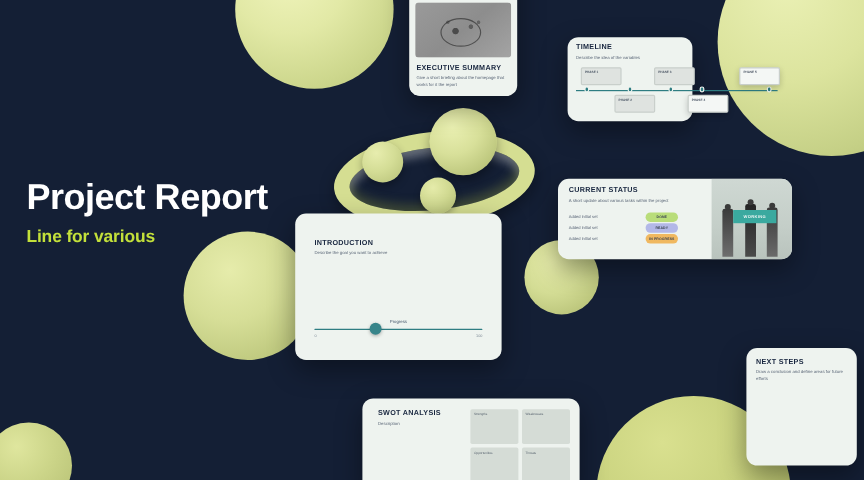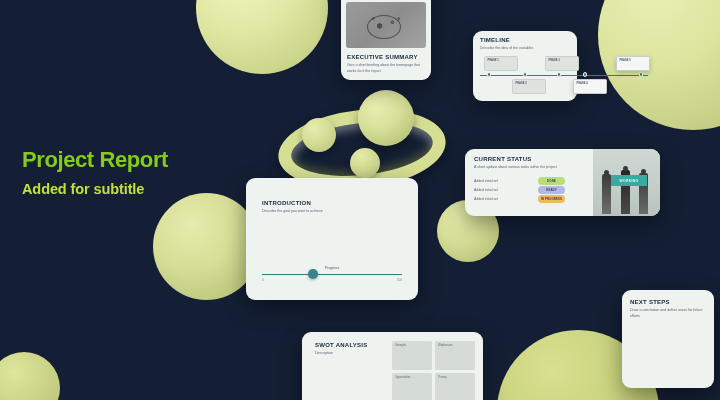--- a/index.html
+++ b/index.html
@@ -57,21 +57,21 @@
   .tb2 { left:30px; top:22px; width:34px; height:34px;
     background:radial-gradient(circle at 34% 28%, #e7edae 0%, #d4dd96 46%, #b6c077 100%);
     box-shadow:0 3px 7px rgba(0,0,0,.3); }
   .tb3 { left:78px; top:52px; width:30px; height:30px;
     background:radial-gradient(circle at 36% 28%, #e5ebaa 0%, #d1da92 46%, #b3bd74 100%);
     box-shadow:0 3px 6px rgba(0,0,0,.28); }
 
   
   .hero { position:absolute; left:22px; top:148px; z-index:6; }
   .hero-title {
-    font-size:22px; font-weight:bold; color:#84cc16; letter-spacing:-0.4px;
+    font-size:30px; font-weight:bold; color:#ffffff; letter-spacing:-0.4px;
     line-height:1.1;
   }
   .hero-sub {
     margin-top:9px; font-size:14.5px; font-weight:bold; color:#c3e03a;
     letter-spacing:-0.1px;
   }
 
   
   .card {
     position:absolute; background:#eef3ef; border-radius:9px;
@@ -171,21 +171,21 @@
 
   <div class="torus-wrap">
     <div class="torus-ring"></div>
     <div class="torus-ball tb2"></div>
     <div class="torus-ball tb1"></div>
     <div class="torus-ball tb3"></div>
   </div>
 
   <div class="hero">
     <div class="hero-title">Project Report</div>
-    <div class="hero-sub">Added for subtitle</div>
+    <div class="hero-sub">Line for various</div>
   </div>
 
   <div class="card" id="card-exec">
     <div class="thumb"></div>
     <div class="body">
       <div class="card-title">EXECUTIVE SUMMARY</div>
       <div class="card-desc">Give a short briefing about the homepage that works for it the report</div>
     </div>
   </div>
 

